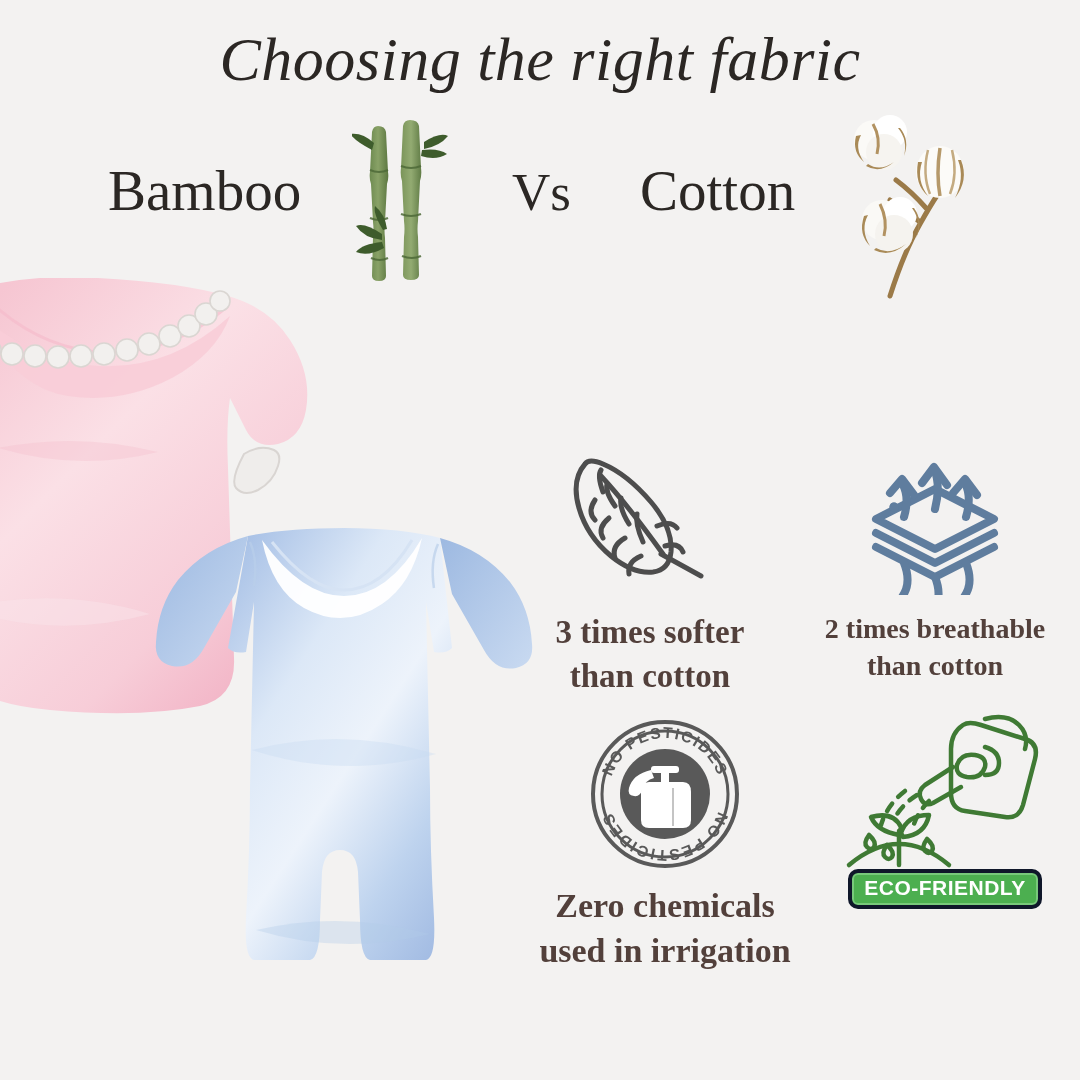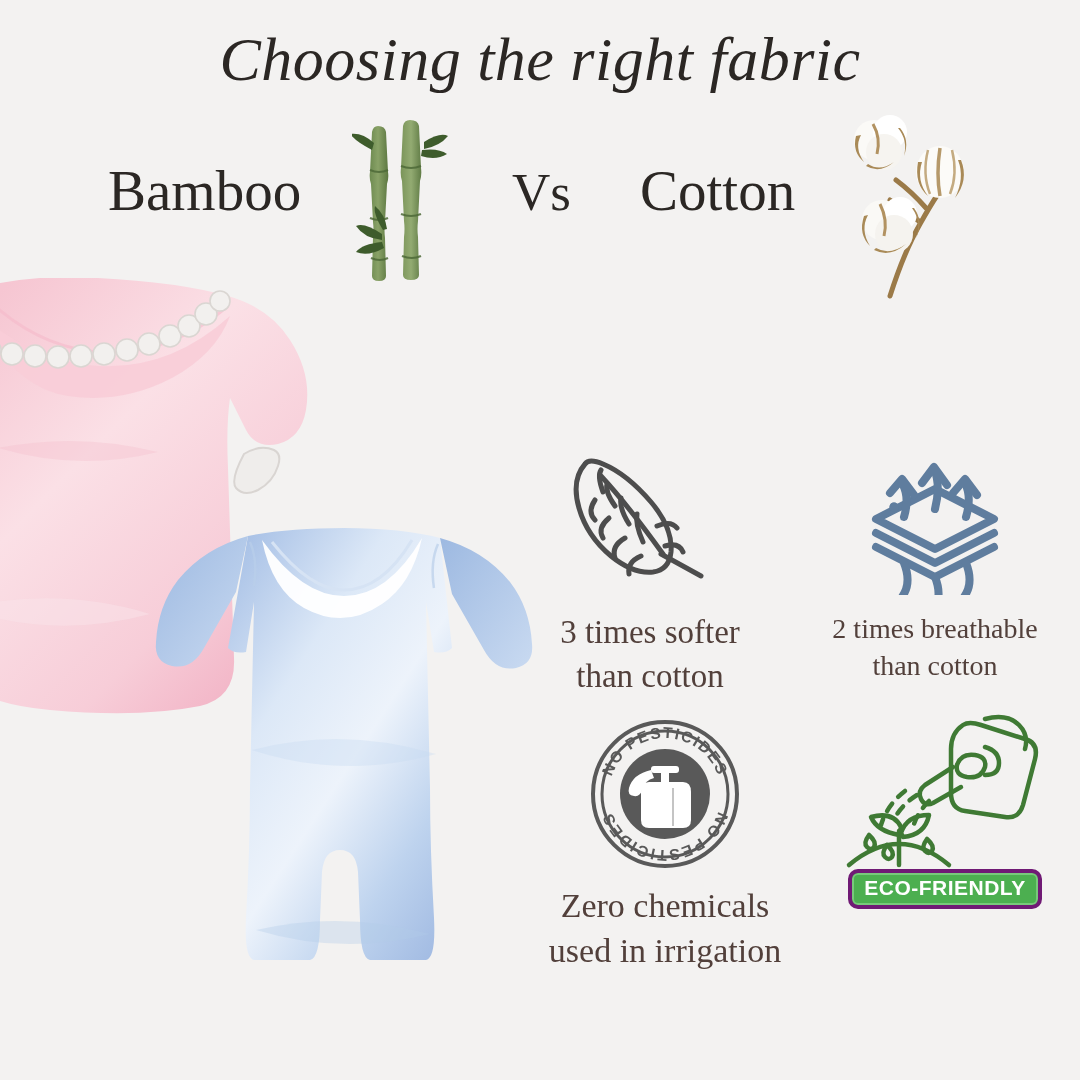--- a/index.html
+++ b/index.html
@@ -53,20 +53,21 @@
     padding-bottom:4px;
   }
 
   
   .benefit{position:absolute;text-align:center;}
   .benefit .icon-wrap{display:flex;align-items:flex-end;justify-content:center;}
   .benefit .caption{
     color:#52403b;
     font-family:"Liberation Serif", serif;
     line-height:1.32;
+    font-weight:bold;
   }
   .b1{left:520px;top:445px;width:260px;}
   .b1 .icon-wrap{height:150px;}
   .b1 .caption{font-size:33px;margin-top:16px;}
 
   .b2{left:790px;top:445px;width:290px;}
   .b2 .icon-wrap{height:150px;}
   .b2 .caption{font-size:28px;margin-top:16px;}
 
   .b3{left:520px;top:710px;width:290px;}
@@ -364,21 +365,21 @@
           <path d="M52 142 q-6 8 -2 12 q4 4 7 0 q3 -5 -5 -12 z"></path>
           <path d="M92 136 q-6 8 -2 12 q4 4 7 0 q3 -5 -5 -12 z"></path>
         </g>
 
         <g>
           <rect x="12" y="166" width="164" height="2" fill="none"></rect>
         </g>
       </svg>
     </div>
     <div style="display:flex;justify-content:center;margin-top:-6px;">
-      <div style="background:#4caf50;border:4px solid #701a75;border-radius:10px;
+      <div style="background:#4caf50;border:4px solid #0f172a;border-radius:10px;
                   padding:3px 12px 5px 12px;box-shadow:inset 0 0 0 2px #78c97b;">
         <span style="font-family:'Liberation Sans',sans-serif;font-weight:bold;font-size:21px;
                      color:#ffffff;letter-spacing:.5px;">ECO-FRIENDLY</span>
       </div>
     </div>
   </div>
 
 </div>
 
 </body></html>

